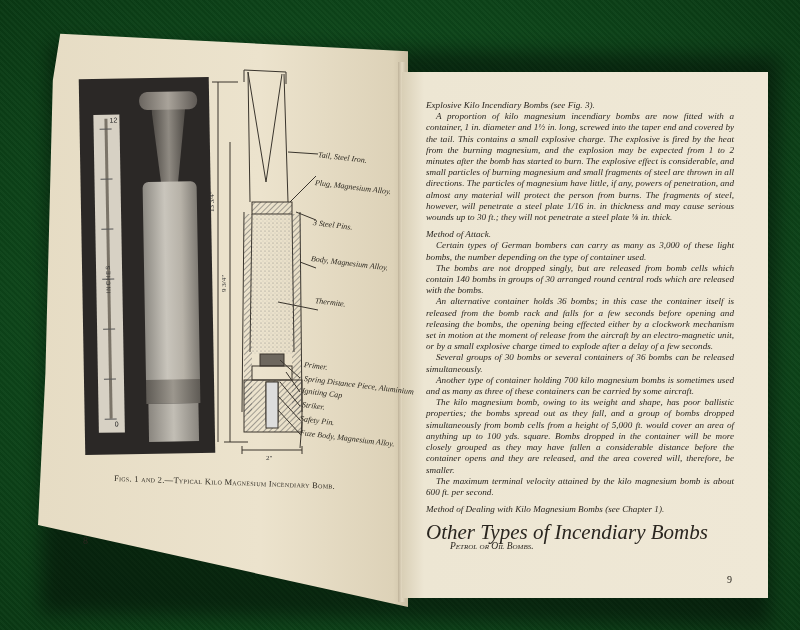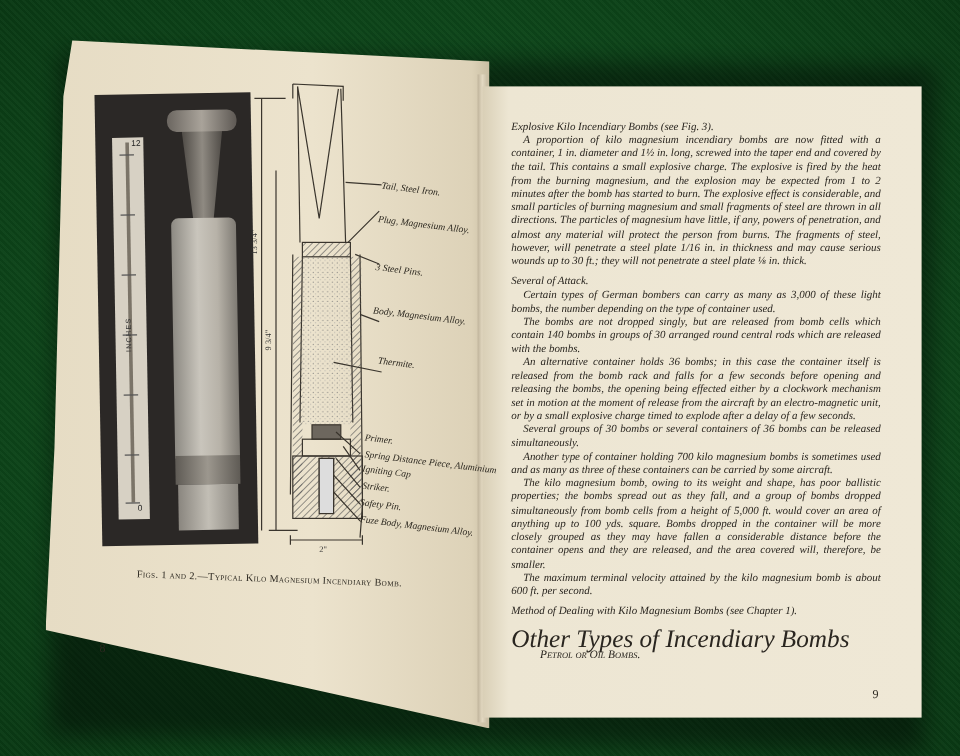--- a/index.html
+++ b/index.html
@@ -135,21 +135,21 @@
 <span class="label" style="left:300px;top:414px">Safety Pin.</span>
 <span class="label" style="left:300px;top:428px">Fuze Body, Magnesium Alloy.</span>
 
 <div class="caption"><span class="sc">Figs. 1 and 2.—Typical Kilo Magnesium Incendiary Bomb.</span></div>
 <span class="pnum" style="left:83px;top:535px">8</span>
 
 <div class="text">
   <p class="h-ital">Explosive Kilo Incendiary Bombs (see Fig. 3).</p>
   <p>A proportion of kilo magnesium incendiary bombs are now fitted with a container, 1 in. diameter and 1½ in. long, screwed into the taper end and covered by the tail. This contains a small explosive charge. The explosive is fired by the heat from the burning magnesium, and the explosion may be expected from 1 to 2 minutes after the bomb has started to burn. The explosive effect is considerable, and small particles of burning magnesium and small fragments of steel are thrown in all directions. The particles of magnesium have little, if any, powers of penetration, and almost any material will protect the person from burns. The fragments of steel, however, will penetrate a steel plate 1/16 in. in thickness and may cause serious wounds up to 30 ft.; they will not penetrate a steel plate ⅛ in. thick.</p>
   <div class="gap"></div>
-  <p class="h-ital">Several of Attack.</p>
+  <p class="h-ital">Method of Attack.</p>
   <p>Certain types of German bombers can carry as many as 3,000 of these light bombs, the number depending on the type of container used.</p>
   <p>The bombs are not dropped singly, but are released from bomb cells which contain 140 bombs in groups of 30 arranged round central rods which are released with the bombs.</p>
   <p>An alternative container holds 36 bombs; in this case the container itself is released from the bomb rack and falls for a few seconds before opening and releasing the bombs, the opening being effected either by a clockwork mechanism set in motion at the moment of release from the aircraft by an electro-magnetic unit, or by a small explosive charge timed to explode after a delay of a few seconds.</p>
   <p>Several groups of 30 bombs or several containers of 36 bombs can be released simultaneously.</p>
   <p>Another type of container holding 700 kilo magnesium bombs is sometimes used and as many as three of these containers can be carried by some aircraft.</p>
   <p>The kilo magnesium bomb, owing to its weight and shape, has poor ballistic properties; the bombs spread out as they fall, and a group of bombs dropped simultaneously from bomb cells from a height of 5,000 ft. would cover an area of anything up to 100 yds. square. Bombs dropped in the container will be more closely grouped as they may have fallen a considerable distance before the container opens and they are released, and the area covered will, therefore, be smaller.</p>
   <p>The maximum terminal velocity attained by the kilo magnesium bomb is about 600 ft. per second.</p>
   <div class="gap"></div>
   <p class="h-ital">Method of Dealing with Kilo Magnesium Bombs (see Chapter 1).</p>
   <p class="big">Other Types of Incendiary Bombs</p>

